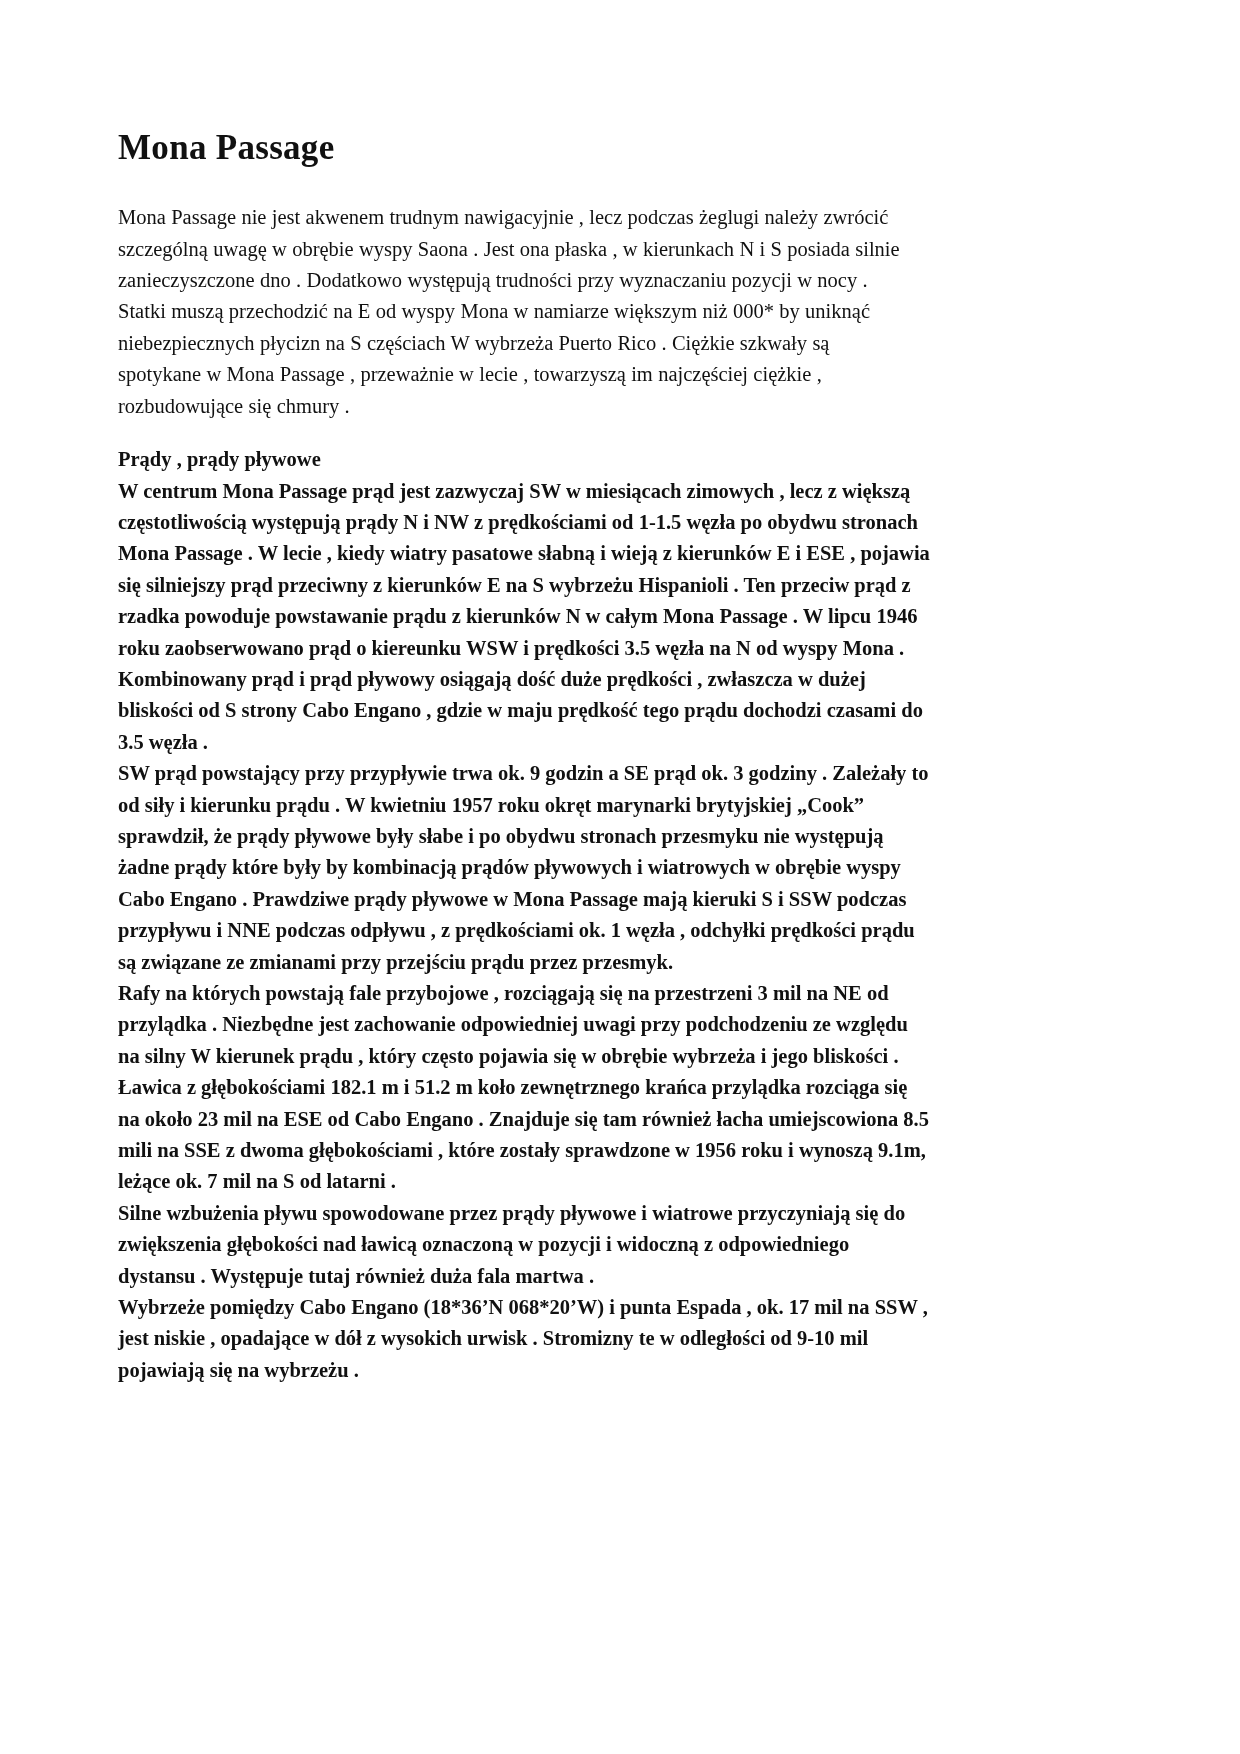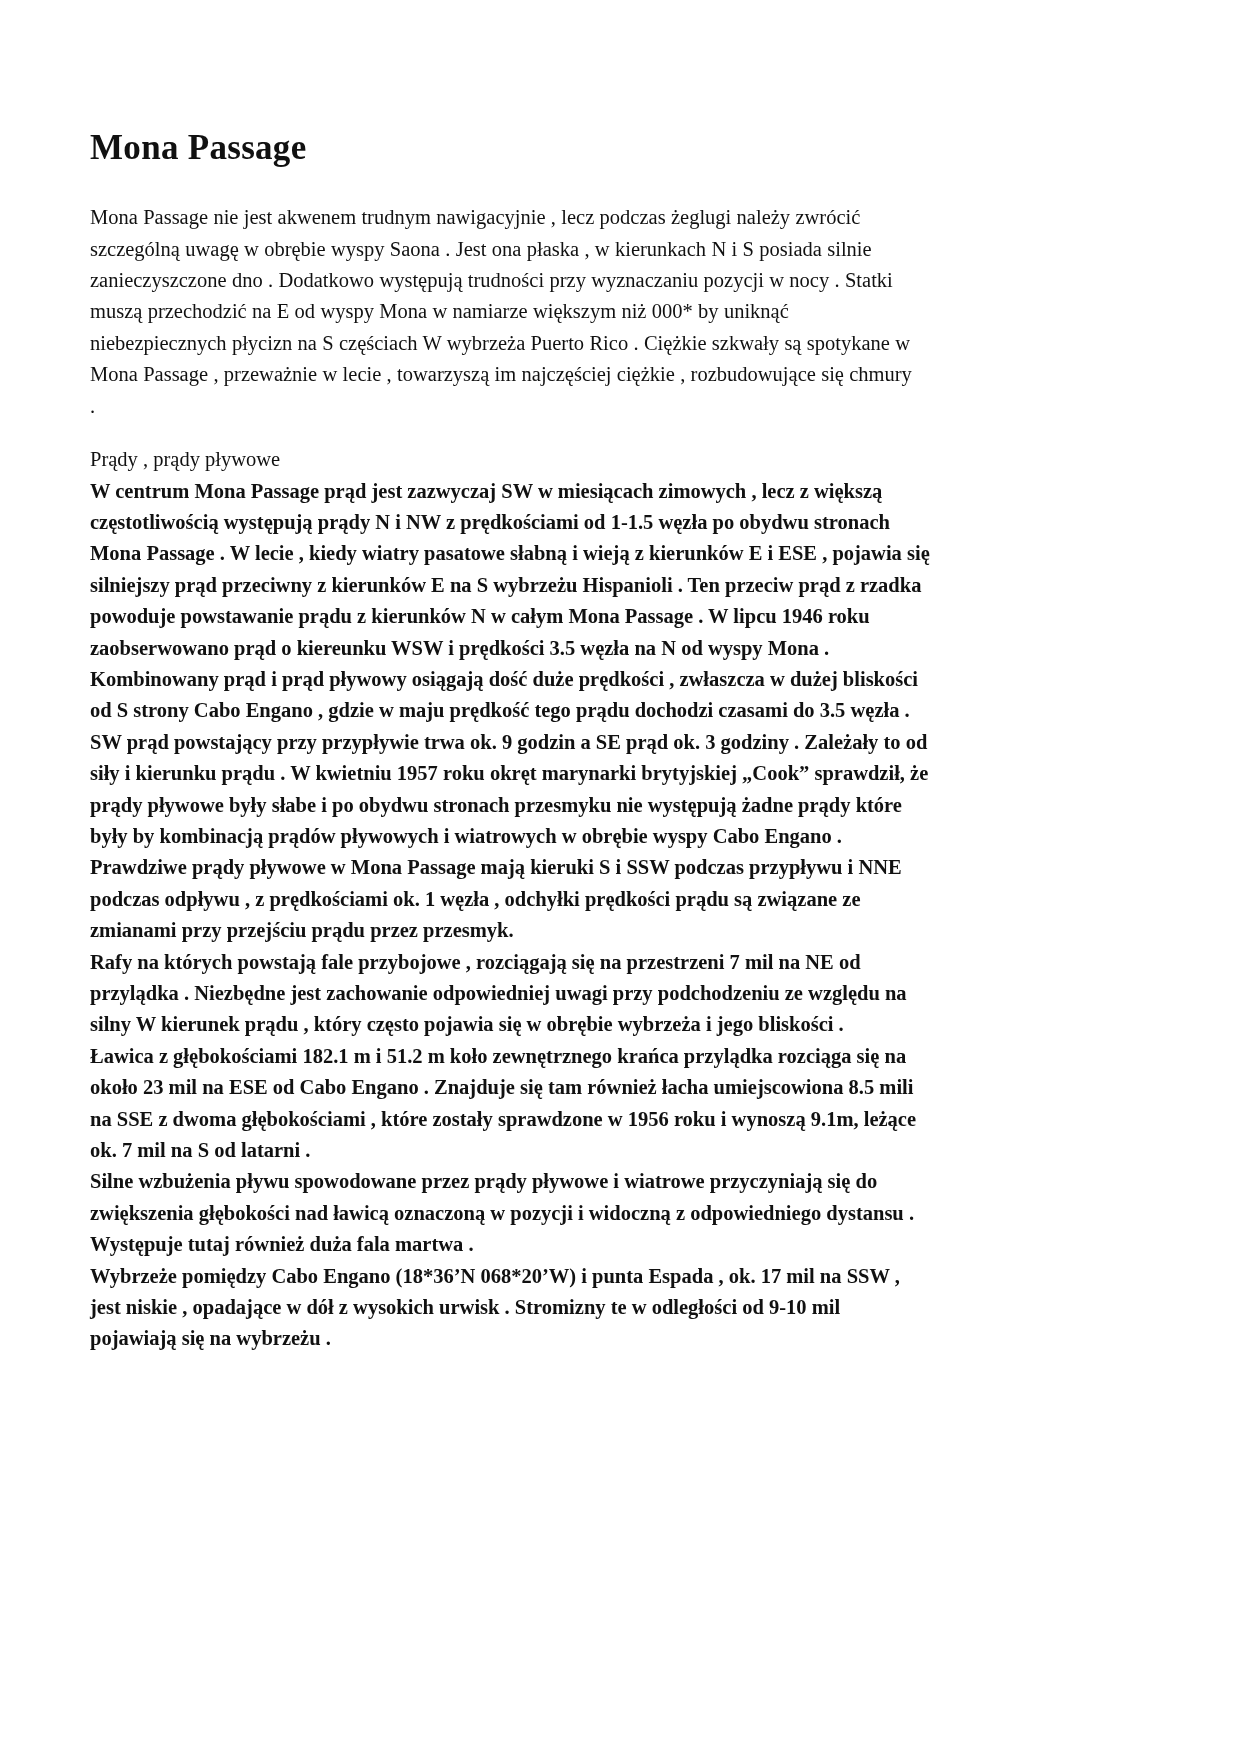--- a/index.html
+++ b/index.html
@@ -12,40 +12,40 @@
     height: 1754px;
     font-family: "Liberation Serif", "DejaVu Serif", serif;
     color: #111111;
     position: relative;
     overflow: hidden;
   }
   .page {
     box-sizing: border-box;
     width: 1078px;
     min-height: 1754px;
-    padding: 128px 148px 60px 90px;
+    padding: 128px 148px 60px 118px;
   }
   h1.doc-title {
     font-size: 35px;
     font-weight: bold;
     letter-spacing: 0.3px;
     margin: 0 0 34px 0;
     line-height: 1.15;
     font-family: "Liberation Serif", "DejaVu Serif", serif;
   }
   .para {
     font-size: 20.5px;
     line-height: 31.4px;
     margin: 0 16px 22px 0;
     text-align: left;
     word-spacing: 0.2px;
   }
   h2.section-head {
     font-size: 20.5px;
-    font-weight: normal;
+    font-weight: bold;
     line-height: 31.4px;
     margin: 13px 0 0 0;
   }
   .section-body {
     font-size: 20.5px;
     line-height: 31.4px;
     margin: 0;
   }
   .section-body p {
     margin: 0;
@@ -61,19 +61,19 @@
 
   <p class="para">Mona Passage nie jest akwenem trudnym nawigacyjnie , lecz podczas żeglugi należy zwrócić szczególną uwagę w obrębie wyspy Saona . Jest ona płaska , w kierunkach N i S posiada silnie zanieczyszczone dno . Dodatkowo  występują trudności przy wyznaczaniu pozycji w nocy . Statki muszą przechodzić na E od wyspy Mona w namiarze większym niż 000* by uniknąć niebezpiecznych płycizn na S częściach W wybrzeża Puerto Rico . Ciężkie szkwały są spotykane  w Mona Passage , przeważnie w lecie , towarzyszą im najczęściej ciężkie , rozbudowujące się chmury .</p>
 
   <h2 class="section-head">Prądy , prądy pływowe</h2>
   <div class="section-body">
     <p>W centrum Mona Passage prąd jest zazwyczaj  SW w miesiącach zimowych  , lecz z większą częstotliwością występują prądy N i NW z prędkościami od 1-1.5 węzła  po obydwu stronach Mona Passage . W lecie , kiedy wiatry pasatowe słabną i wieją z kierunków E i ESE , pojawia się silniejszy prąd przeciwny z kierunków E na S wybrzeżu Hispanioli . Ten przeciw prąd z rzadka powoduje powstawanie prądu z kierunków N w całym Mona Passage .  W lipcu 1946 roku zaobserwowano prąd o kiereunku WSW i prędkości 3.5 węzła na N od wyspy Mona . Kombinowany prąd i prąd pływowy  osiągają dość duże prędkości , zwłaszcza w dużej bliskości od S strony Cabo Engano , gdzie w maju prędkość tego prądu dochodzi czasami do 3.5 węzła .</p>
     <p>SW prąd powstający przy przypływie trwa ok. 9 godzin a SE prąd ok. 3 godziny . Zależały to od siły i kierunku prądu . W kwietniu 1957 roku okręt marynarki brytyjskiej „Cook” sprawdził, że prądy pływowe były słabe i po obydwu stronach przesmyku nie występują żadne prądy które były by kombinacją prądów pływowych i wiatrowych w obrębie wyspy Cabo Engano . Prawdziwe prądy pływowe w Mona Passage  mają kieruki S i SSW podczas przypływu i NNE podczas odpływu , z prędkościami ok. 1 węzła , odchyłki prędkości prądu są związane ze zmianami przy przejściu prądu przez przesmyk.</p>
   </div>
 
   <div class="section-body">
-    <p>Rafy na których powstają fale przybojowe , rozciągają się na przestrzeni 7 mil na NE od przylądka . Niezbędne jest zachowanie odpowiedniej uwagi przy podchodzeniu ze względu na silny W kierunek prądu , który często pojawia się w obrębie wybrzeża i jego bliskości .</p>
+    <p>Rafy na których powstają fale przybojowe , rozciągają się na przestrzeni 3 mil na NE od przylądka . Niezbędne jest zachowanie odpowiedniej uwagi przy podchodzeniu ze względu na silny W kierunek prądu , który często pojawia się w obrębie wybrzeża i jego bliskości .</p>
     <p>Ławica z głębokościami 182.1 m i 51.2 m koło zewnętrznego krańca przylądka rozciąga się na około 23 mil na ESE od Cabo Engano . Znajduje się tam również łacha umiejscowiona 8.5 mili na SSE z dwoma głębokościami , które zostały sprawdzone w 1956 roku i wynoszą 9.1m, leżące ok. 7 mil na S od latarni .</p>
     <p>Silne wzbużenia pływu spowodowane przez prądy pływowe i wiatrowe przyczyniają się do zwiększenia głębokości nad ławicą oznaczoną w pozycji i widoczną z odpowiedniego dystansu . Występuje tutaj również duża fala martwa .</p>
     <p>Wybrzeże pomiędzy Cabo Engano (18*36’N 068*20’W) i punta Espada , ok. 17 mil na SSW , jest niskie , opadające w dół z wysokich urwisk . Stromizny te w odległości od 9-10 mil pojawiają się na wybrzeżu .</p>
   </div>
 
 </div>
 
 </body></html>

